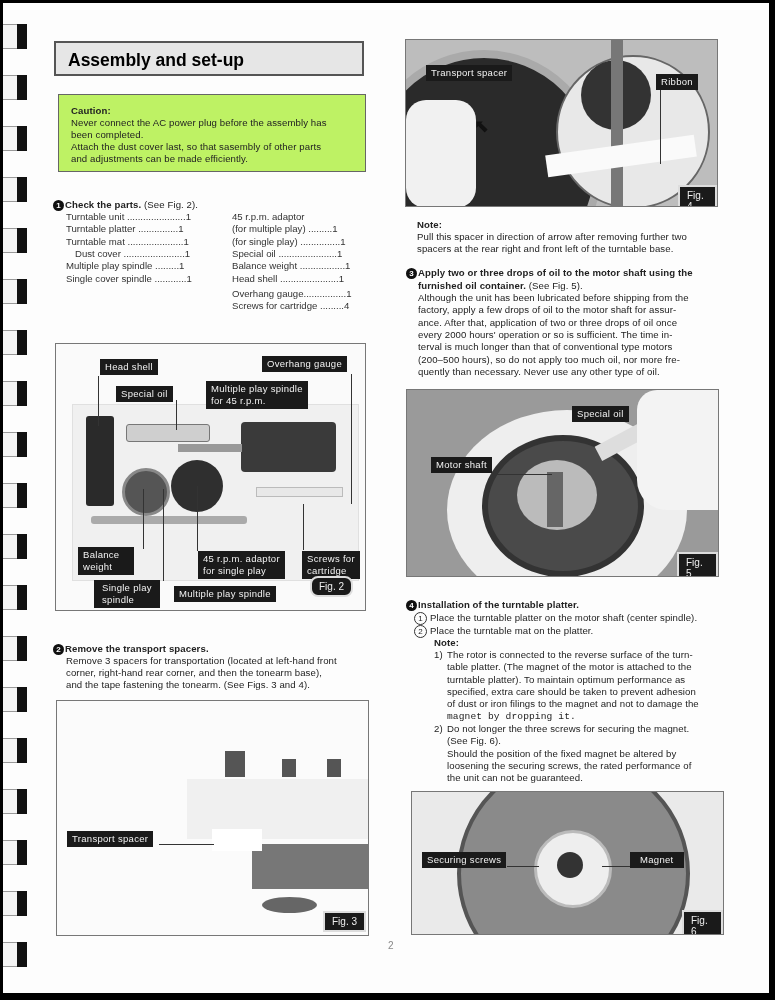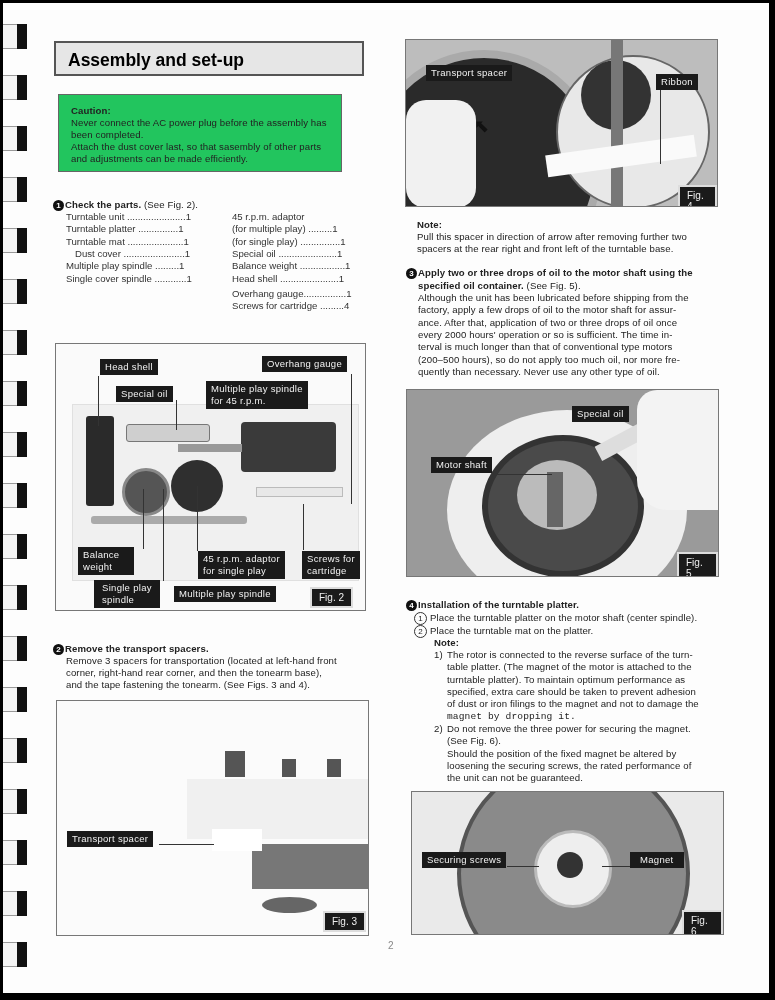--- a/index.html
+++ b/index.html
@@ -5,21 +5,21 @@
   html,body{margin:0;padding:0;}
   body{width:775px;height:1000px;background:#000;position:relative;overflow:hidden;font-family:"Liberation Sans",sans-serif;color:#1a1a1a;}
   .page{position:absolute;left:3px;top:3px;width:766px;height:990px;background:#fdfdfd;}
   .tab{position:absolute;left:0;width:25px;height:25px;}
   .tab .ring{position:absolute;left:0;top:0;width:15px;height:23px;border-top:1px solid #999;border-bottom:1px solid #999;background:#f4f4f4;}
   .tab .blk{position:absolute;left:14px;top:0;width:10px;height:25px;background:#111;}
   .t{position:absolute;font-size:9.6px;line-height:12.3px;color:#222;letter-spacing:0.1px;}
   .b{font-weight:bold;}
   .title-box{position:absolute;left:51px;top:38px;width:310px;height:35px;background:#e6e6e6;border:2px solid #555;box-sizing:border-box;}
   .title-box span{position:absolute;left:12px;top:7px;font-size:17.5px;font-weight:bold;color:#000000;}
-  .caution{position:absolute;left:55px;top:91px;width:284px;height:78px;border:1.5px solid #666;box-sizing:border-box;background:#22c55e;}
+  .caution{position:absolute;left:55px;top:91px;width:308px;height:78px;border:1.5px solid #666;box-sizing:border-box;background:#bef264;}
   .fig{position:absolute;border:1.5px solid #777;box-sizing:border-box;background:#f2f2f2;overflow:hidden;}
   .lbl{position:absolute;background:#1a1a1a;color:#f2f2f2;font-size:9.5px;line-height:12px;padding:2px 5px;white-space:nowrap;letter-spacing:0.3px;}
   .figno{position:absolute;background:#1a1a1a;color:#eee;font-size:10px;padding:3px 7px;border:2px solid #ddd;}
   .line{position:absolute;background:#333;}
   .rowl{position:absolute;font-size:9.6px;line-height:12.3px;color:#333;white-space:nowrap;text-align:right;}
   .pn{position:absolute;left:385px;top:937px;font-size:10px;color:#888;}
   .circ{display:inline-block;width:11px;height:11px;border-radius:50%;border:1px solid #333;font-size:8px;line-height:11px;text-align:center;margin-right:3px;}
   .circfill{display:inline-block;width:11px;height:11px;border-radius:50%;background:#111;color:#fff;font-size:8px;line-height:11px;text-align:center;margin-right:1px;font-weight:bold;}
 </style>
 </head>
@@ -177,21 +177,21 @@
     </div>
     <div class="lbl" style="left:246px;top:207px;">
       <div>Screws for</div>
       <div>cartridge</div>
     </div>
     <div class="lbl" style="left:38px;top:236px;padding-left:8px;padding-right:8px;">
       <div>Single play</div>
       <div>spindle</div>
     </div>
     <div class="lbl" style="left:118px;top:242px;">Multiple play spindle</div>
-    <div class="figno" style="left:254px;top:243px;">Fig. 2</div>
+    <div class="figno" style="left:254px;top:232px;border-radius:8px;">Fig. 2</div>
   </div>
 
   <div class="t" style="left:50px;top:640px;white-space:nowrap;">
     <span class="circfill">2</span><span class="b">Remove the transport spacers.</span>
   </div>
   <div class="t" style="left:63px;top:652px;white-space:nowrap;">Remove 3 spacers for transportation (located at left-hand front</div>
   <div class="t" style="left:63px;top:664px;white-space:nowrap;">corner, right-hand rear corner, and then the tonearm base),</div>
   <div class="t" style="left:63px;top:676px;white-space:nowrap;">and the tape fastening the tonearm. (See Figs. 3 and 4).</div>
 
   <div class="fig" style="left:53px;top:697px;width:313px;height:236px;background:#fbfbfb;">
@@ -222,21 +222,21 @@
   </div>
 
   <div class="t b" style="left:414px;top:216px;">Note:</div>
   <div class="t" style="left:414px;top:228px;white-space:nowrap;">Pull this spacer in direction of arrow after removing further two</div>
   <div class="t" style="left:414px;top:240px;white-space:nowrap;">spacers at the rear right and front left of the turntable base.</div>
 
   <div class="t b" style="left:403px;top:264px;white-space:nowrap;">
     <span class="circfill">3</span><span>Apply two or three drops of oil to the motor shaft using the</span>
   </div>
   <div class="t" style="left:415px;top:277px;white-space:nowrap;">
-    <span class="b">specified oil container.</span><span> (See Fig. 5).</span>
+    <span class="b">furnished oil container.</span><span> (See Fig. 5).</span>
   </div>
   <div id="step3-lines">
       <div class="t" style="left: 415px; top: 289px; white-space: nowrap;">Although the unit has been lubricated before shipping from the</div>
       <div class="t" style="left: 415px; top: 301.3px; white-space: nowrap;">factory, apply a few drops of oil to the motor shaft for assur-</div>
       <div class="t" style="left: 415px; top: 313.6px; white-space: nowrap;">ance. After that, application of two or three drops of oil once</div>
       <div class="t" style="left: 415px; top: 325.9px; white-space: nowrap;">every 2000 hours' operation or so is sufficient. The time in-</div>
       <div class="t" style="left: 415px; top: 338.2px; white-space: nowrap;">terval is much longer than that of conventional type motors</div>
       <div class="t" style="left: 415px; top: 350.5px; white-space: nowrap;">(200–500 hours), so do not apply too much oil, nor more fre-</div>
       <div class="t" style="left: 415px; top: 362.8px; white-space: nowrap;">quently than necessary. Never use any other type of oil.</div>
     </div>
@@ -268,21 +268,21 @@
   <div id="note1-lines">
       <div class="t" style="left: 444px; top: 646px; white-space: nowrap;">The rotor is connected to the reverse surface of the turn-</div>
       <div class="t" style="left: 444px; top: 658.3px; white-space: nowrap;">table platter. (The magnet of the motor is attached to the</div>
       <div class="t" style="left: 444px; top: 670.6px; white-space: nowrap;">turntable platter). To maintain optimum performance as</div>
       <div class="t" style="left: 444px; top: 682.9px; white-space: nowrap;">specified, extra care should be taken to prevent adhesion</div>
       <div class="t" style="left: 444px; top: 695.2px; white-space: nowrap;">of dust or iron filings to the magnet and not to damage the</div>
       <div class="t" style="left: 444px; top: 707.5px; white-space: nowrap; font-family: Liberation Mono, monospace;">magnet by dropping it.</div>
     </div>
   <div class="t" style="left:431px;top:720px;">2)</div>
   <div id="note2-lines">
-      <div class="t" style="left: 444px; top: 720px; white-space: nowrap;">Do not remove the three power for securing the magnet.</div>
+      <div class="t" style="left: 444px; top: 720px; white-space: nowrap;">Do not longer the three screws for securing the magnet.</div>
       <div class="t" style="left: 444px; top: 732.3px; white-space: nowrap;">(See Fig. 6).</div>
       <div class="t" style="left: 444px; top: 744.6px; white-space: nowrap;">Should the position of the fixed magnet be altered by</div>
       <div class="t" style="left: 444px; top: 756.9px; white-space: nowrap;">loosening the securing screws, the rated performance of</div>
       <div class="t" style="left: 444px; top: 769.2px; white-space: nowrap;">the unit can not be guaranteed.</div>
     </div>
 
   <div class="fig" style="left:408px;top:788px;width:313px;height:144px;background:#eaeaea;">
     <div style="position:absolute;left:45px;top:-35px;width:225px;height:225px;border-radius:50%;background:#8a8a8a;border:4px solid #555;"></div>
     <div style="position:absolute;left:122px;top:38px;width:72px;height:72px;border-radius:50%;background:#eee;border:3px solid #bbb;"></div>
     <div style="position:absolute;left:145px;top:60px;width:26px;height:26px;border-radius:50%;background:#333;"></div>

